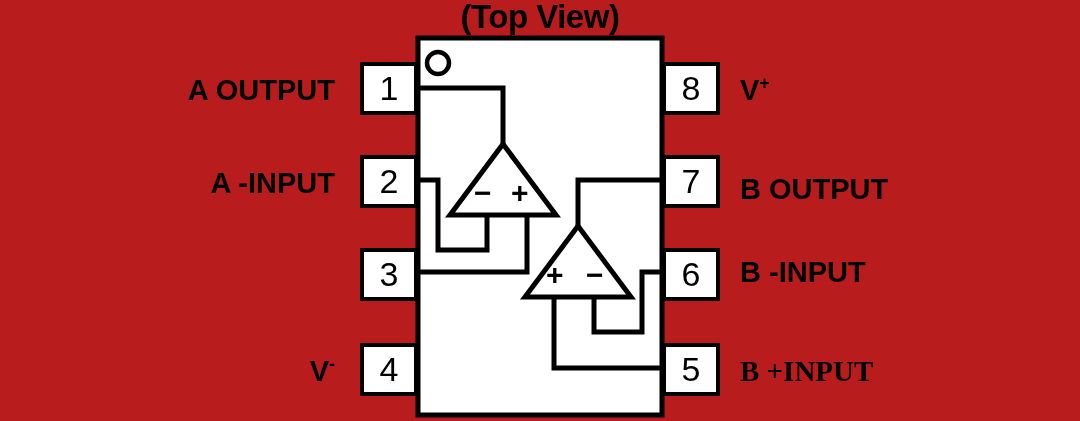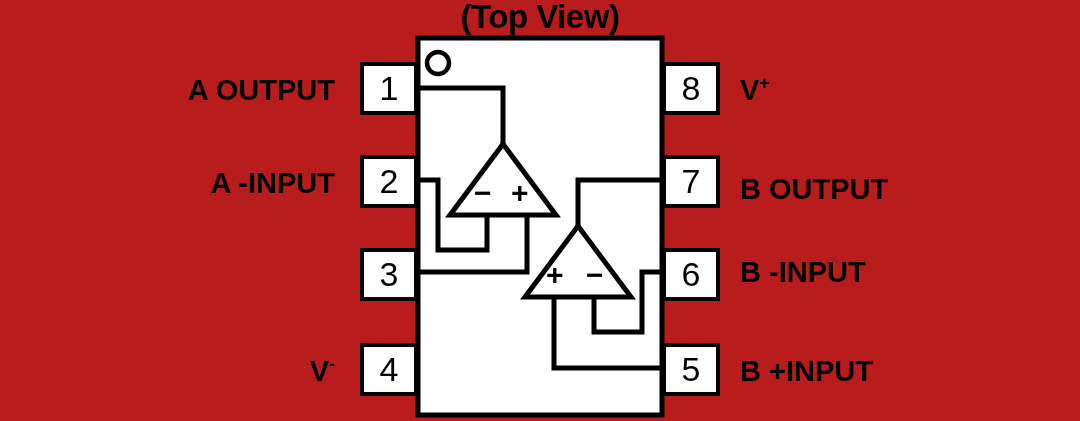--- a/index.html
+++ b/index.html
@@ -135,17 +135,17 @@
 
   <div class="pin-label right" style="top:76px;">
     <span>V</span><sup>+</sup>
   </div>
   <div class="pin-label right" style="top:169px;margin-top:6px;">
     <span>B OUTPUT</span>
   </div>
   <div class="pin-label right" style="top:258px;">
     <span>B -INPUT</span>
   </div>
-  <div class="pin-label right" style="top:357px;">
+  <div class="pin-label right" style="top:357px;font-family:Liberation Serif, serif;">
     <span>B +INPUT</span>
   </div>
 
 </div>
 
 </body></html>

